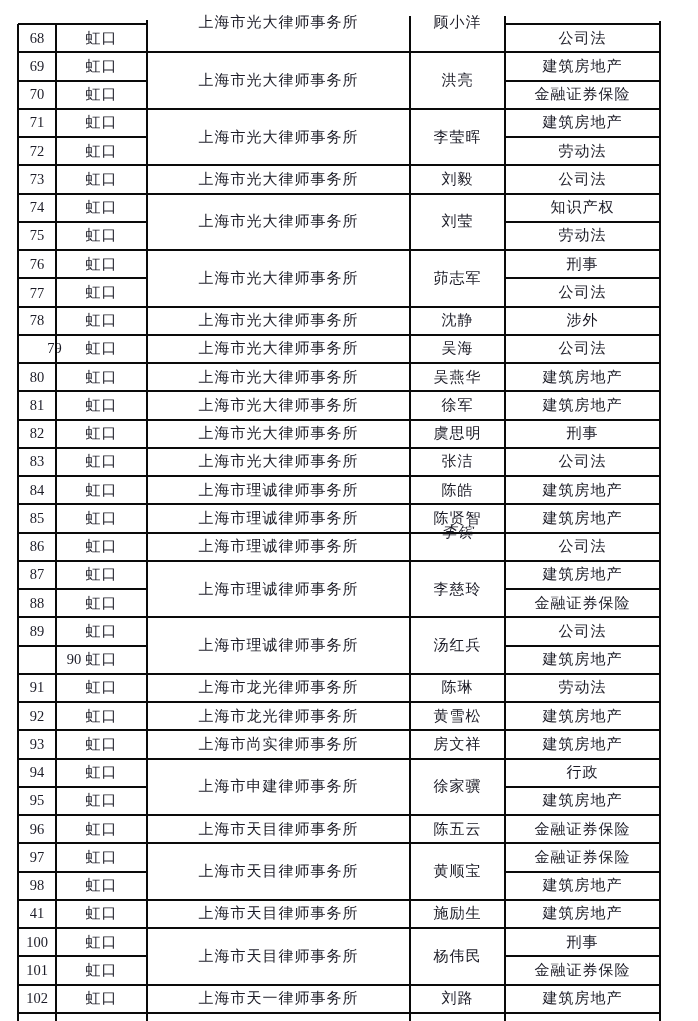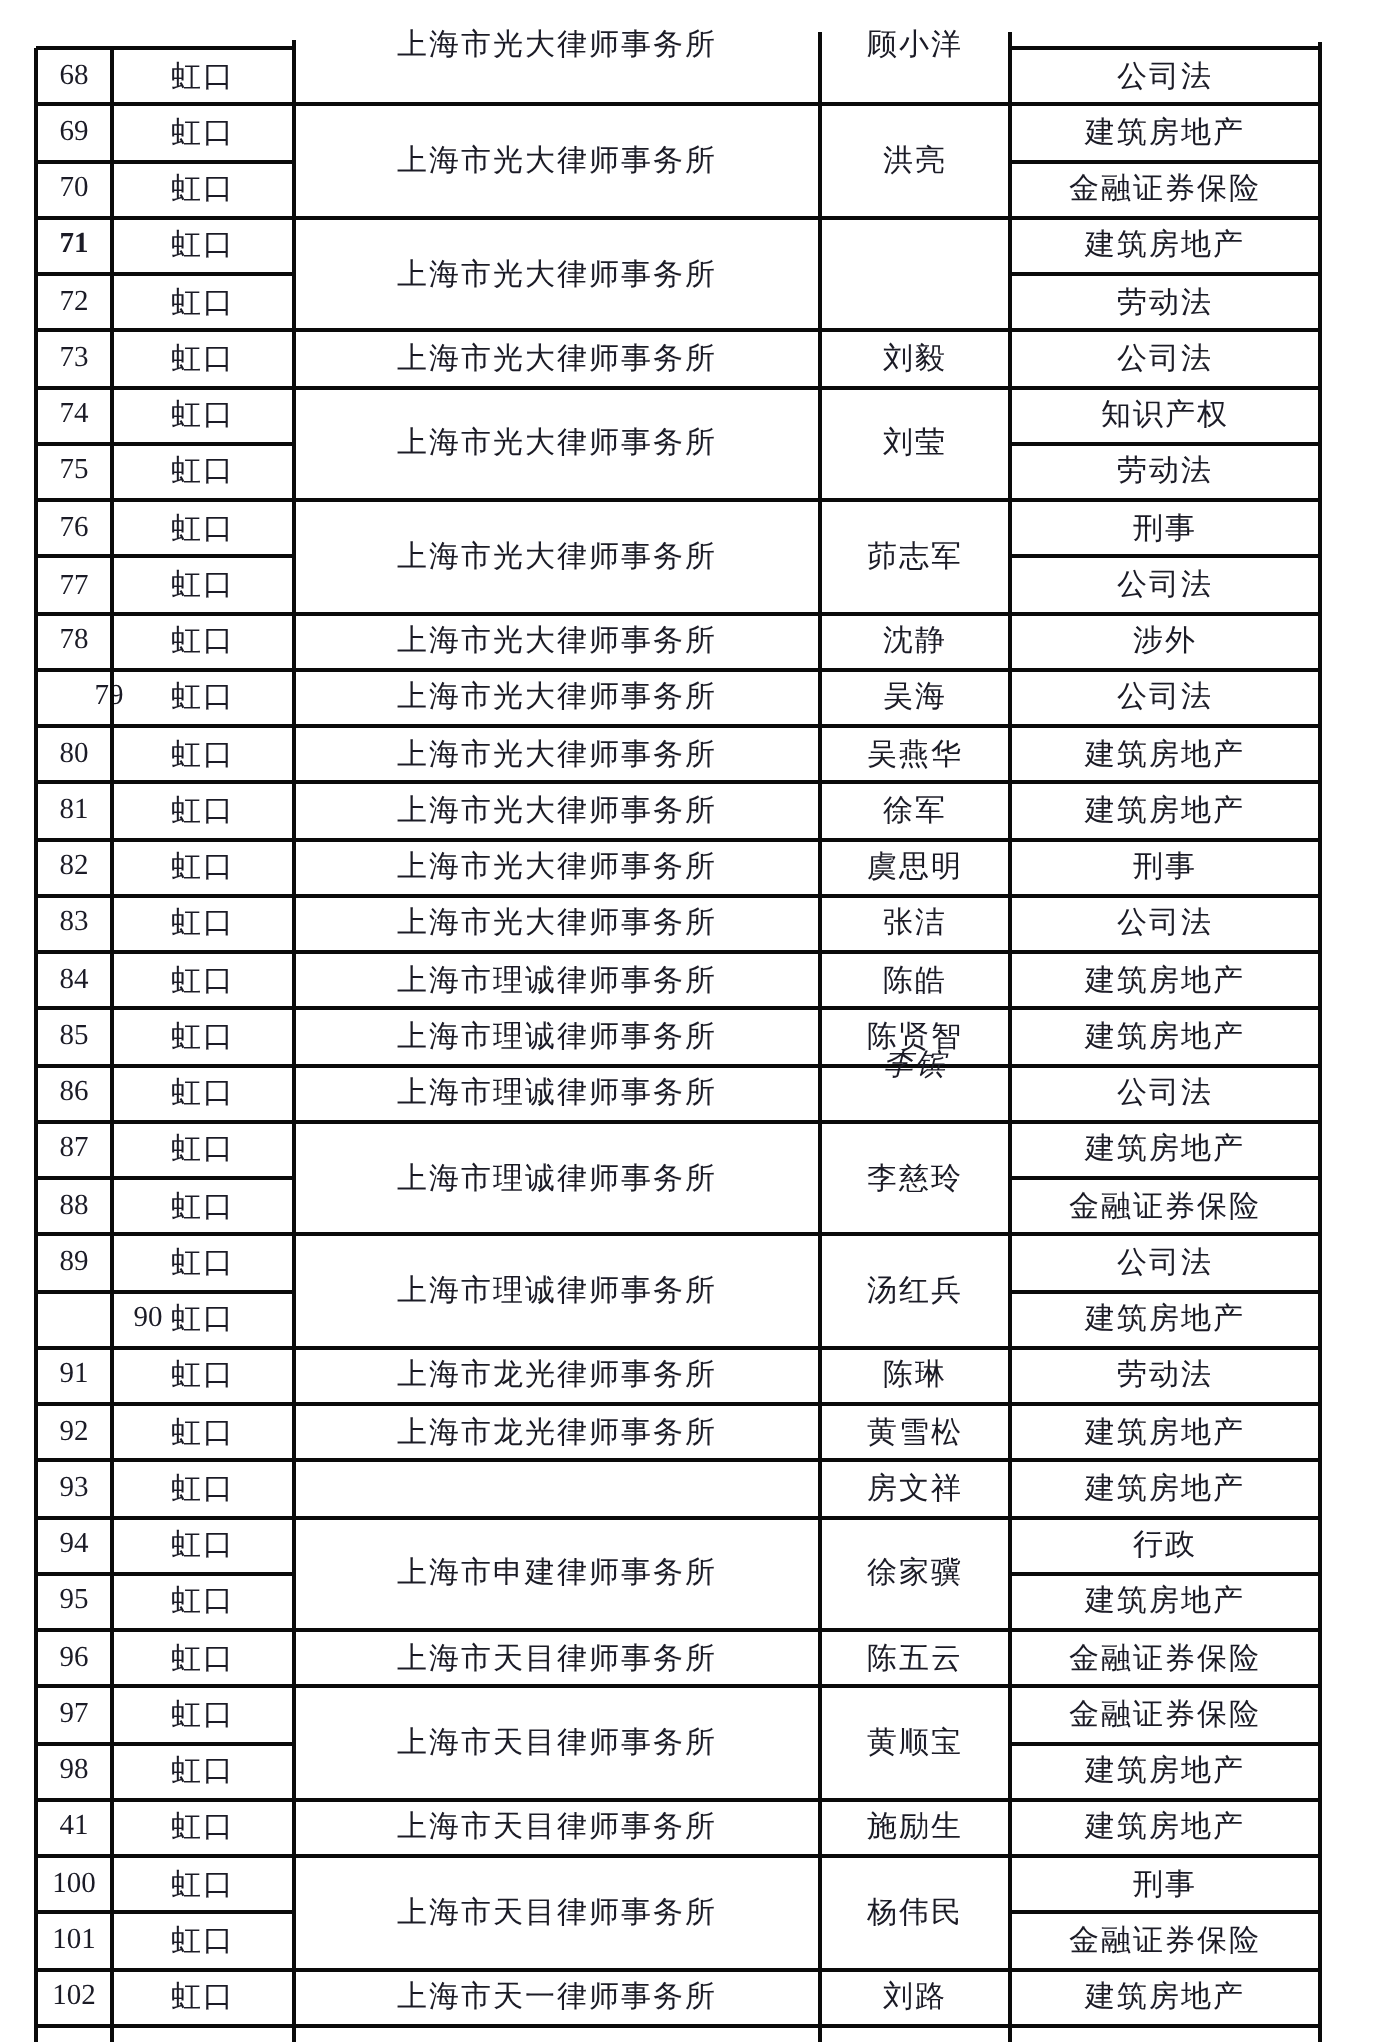--- a/index.html
+++ b/index.html
@@ -36,30 +36,31 @@
       <div class="abs cell" style="left: 56px; top: 52.25px; width: 91px; height: 28.25px;">虹口</div>
       <div class="abs cell" style="left: 505px; top: 52.25px; width: 155px; height: 28.25px;">建筑房地产</div>
       <div class="abs hl" style="left: 18px; top: 79.5px; width: 129px; height: 2px;"></div>
       <div class="abs hl" style="left: 505px; top: 79.5px; width: 155px; height: 2px;"></div>
       <div class="abs cell num" style="left: 18px; top: 80.5px; width: 38px; height: 28.25px;">70</div>
       <div class="abs cell" style="left: 56px; top: 80.5px; width: 91px; height: 28.25px;">虹口</div>
       <div class="abs cell" style="left: 505px; top: 80.5px; width: 155px; height: 28.25px;">金融证券保险</div>
       <div class="abs hl" style="left: 18px; top: 107.75px; width: 642px; height: 2px;"></div>
       <div class="abs cell" style="left: 147px; top: 52.25px; width: 263px; height: 56.5px;">上海市光大律师事务所</div>
       <div class="abs cell" style="left: 410px; top: 52.25px; width: 95px; height: 56.5px;">洪亮</div>
-      <div class="abs cell num" style="left: 18px; top: 108.75px; width: 38px; height: 28.25px; font-weight: bold;">71</div>
+      <div class="abs cell num" style="left: 18px; top: 108.75px; width: 38px; height: 28.25px;">71</div>
       <div class="abs cell" style="left: 56px; top: 108.75px; width: 91px; height: 28.25px;">虹口</div>
       <div class="abs cell" style="left: 505px; top: 108.75px; width: 155px; height: 28.25px;">建筑房地产</div>
       <div class="abs hl" style="left: 18px; top: 136px; width: 129px; height: 2px;"></div>
       <div class="abs hl" style="left: 505px; top: 136px; width: 155px; height: 2px;"></div>
       <div class="abs cell num" style="left: 18px; top: 137px; width: 38px; height: 28.25px;">72</div>
       <div class="abs cell" style="left: 56px; top: 137px; width: 91px; height: 28.25px;">虹口</div>
       <div class="abs cell" style="left: 505px; top: 137px; width: 155px; height: 28.25px;">劳动法</div>
       <div class="abs hl" style="left: 18px; top: 164.25px; width: 642px; height: 2px;"></div>
       <div class="abs cell" style="left: 147px; top: 108.75px; width: 263px; height: 56.5px;">上海市光大律师事务所</div>
+      <div class="abs cell" style="left: 410px; top: 108.75px; width: 95px; height: 56.5px;">李莹晖</div>
       <div class="abs cell num" style="left: 18px; top: 165.25px; width: 38px; height: 28.25px;">73</div>
       <div class="abs cell" style="left: 56px; top: 165.25px; width: 91px; height: 28.25px;">虹口</div>
       <div class="abs cell" style="left: 505px; top: 165.25px; width: 155px; height: 28.25px;">公司法</div>
       <div class="abs hl" style="left: 18px; top: 192.5px; width: 642px; height: 2px;"></div>
       <div class="abs cell" style="left: 147px; top: 165.25px; width: 263px; height: 28.25px;">上海市光大律师事务所</div>
       <div class="abs cell" style="left: 410px; top: 165.25px; width: 95px; height: 28.25px;">刘毅</div>
       <div class="abs cell num" style="left: 18px; top: 193.5px; width: 38px; height: 28.25px;">74</div>
       <div class="abs cell" style="left: 56px; top: 193.5px; width: 91px; height: 28.25px;">虹口</div>
       <div class="abs cell" style="left: 505px; top: 193.5px; width: 155px; height: 28.25px;">知识产权</div>
       <div class="abs hl" style="left: 18px; top: 220.75px; width: 129px; height: 2px;"></div>
@@ -166,20 +167,21 @@
       <div class="abs cell num" style="left: 18px; top: 702px; width: 38px; height: 28.25px;">92</div>
       <div class="abs cell" style="left: 56px; top: 702px; width: 91px; height: 28.25px;">虹口</div>
       <div class="abs cell" style="left: 505px; top: 702px; width: 155px; height: 28.25px;">建筑房地产</div>
       <div class="abs hl" style="left: 18px; top: 729.25px; width: 642px; height: 2px;"></div>
       <div class="abs cell" style="left: 147px; top: 702px; width: 263px; height: 28.25px;">上海市龙光律师事务所</div>
       <div class="abs cell" style="left: 410px; top: 702px; width: 95px; height: 28.25px;">黄雪松</div>
       <div class="abs cell num" style="left: 18px; top: 730.25px; width: 38px; height: 28.25px;">93</div>
       <div class="abs cell" style="left: 56px; top: 730.25px; width: 91px; height: 28.25px;">虹口</div>
       <div class="abs cell" style="left: 505px; top: 730.25px; width: 155px; height: 28.25px;">建筑房地产</div>
       <div class="abs hl" style="left: 18px; top: 757.5px; width: 642px; height: 2px;"></div>
+      <div class="abs cell" style="left: 147px; top: 730.25px; width: 263px; height: 28.25px;">上海市尚实律师事务所</div>
       <div class="abs cell" style="left: 410px; top: 730.25px; width: 95px; height: 28.25px;">房文祥</div>
       <div class="abs cell num" style="left: 18px; top: 758.5px; width: 38px; height: 28.25px;">94</div>
       <div class="abs cell" style="left: 56px; top: 758.5px; width: 91px; height: 28.25px;">虹口</div>
       <div class="abs cell" style="left: 505px; top: 758.5px; width: 155px; height: 28.25px;">行政</div>
       <div class="abs hl" style="left: 18px; top: 785.75px; width: 129px; height: 2px;"></div>
       <div class="abs hl" style="left: 505px; top: 785.75px; width: 155px; height: 2px;"></div>
       <div class="abs cell num" style="left: 18px; top: 786.75px; width: 38px; height: 28.25px;">95</div>
       <div class="abs cell" style="left: 56px; top: 786.75px; width: 91px; height: 28.25px;">虹口</div>
       <div class="abs cell" style="left: 505px; top: 786.75px; width: 155px; height: 28.25px;">建筑房地产</div>
       <div class="abs hl" style="left: 18px; top: 814px; width: 642px; height: 2px;"></div>

